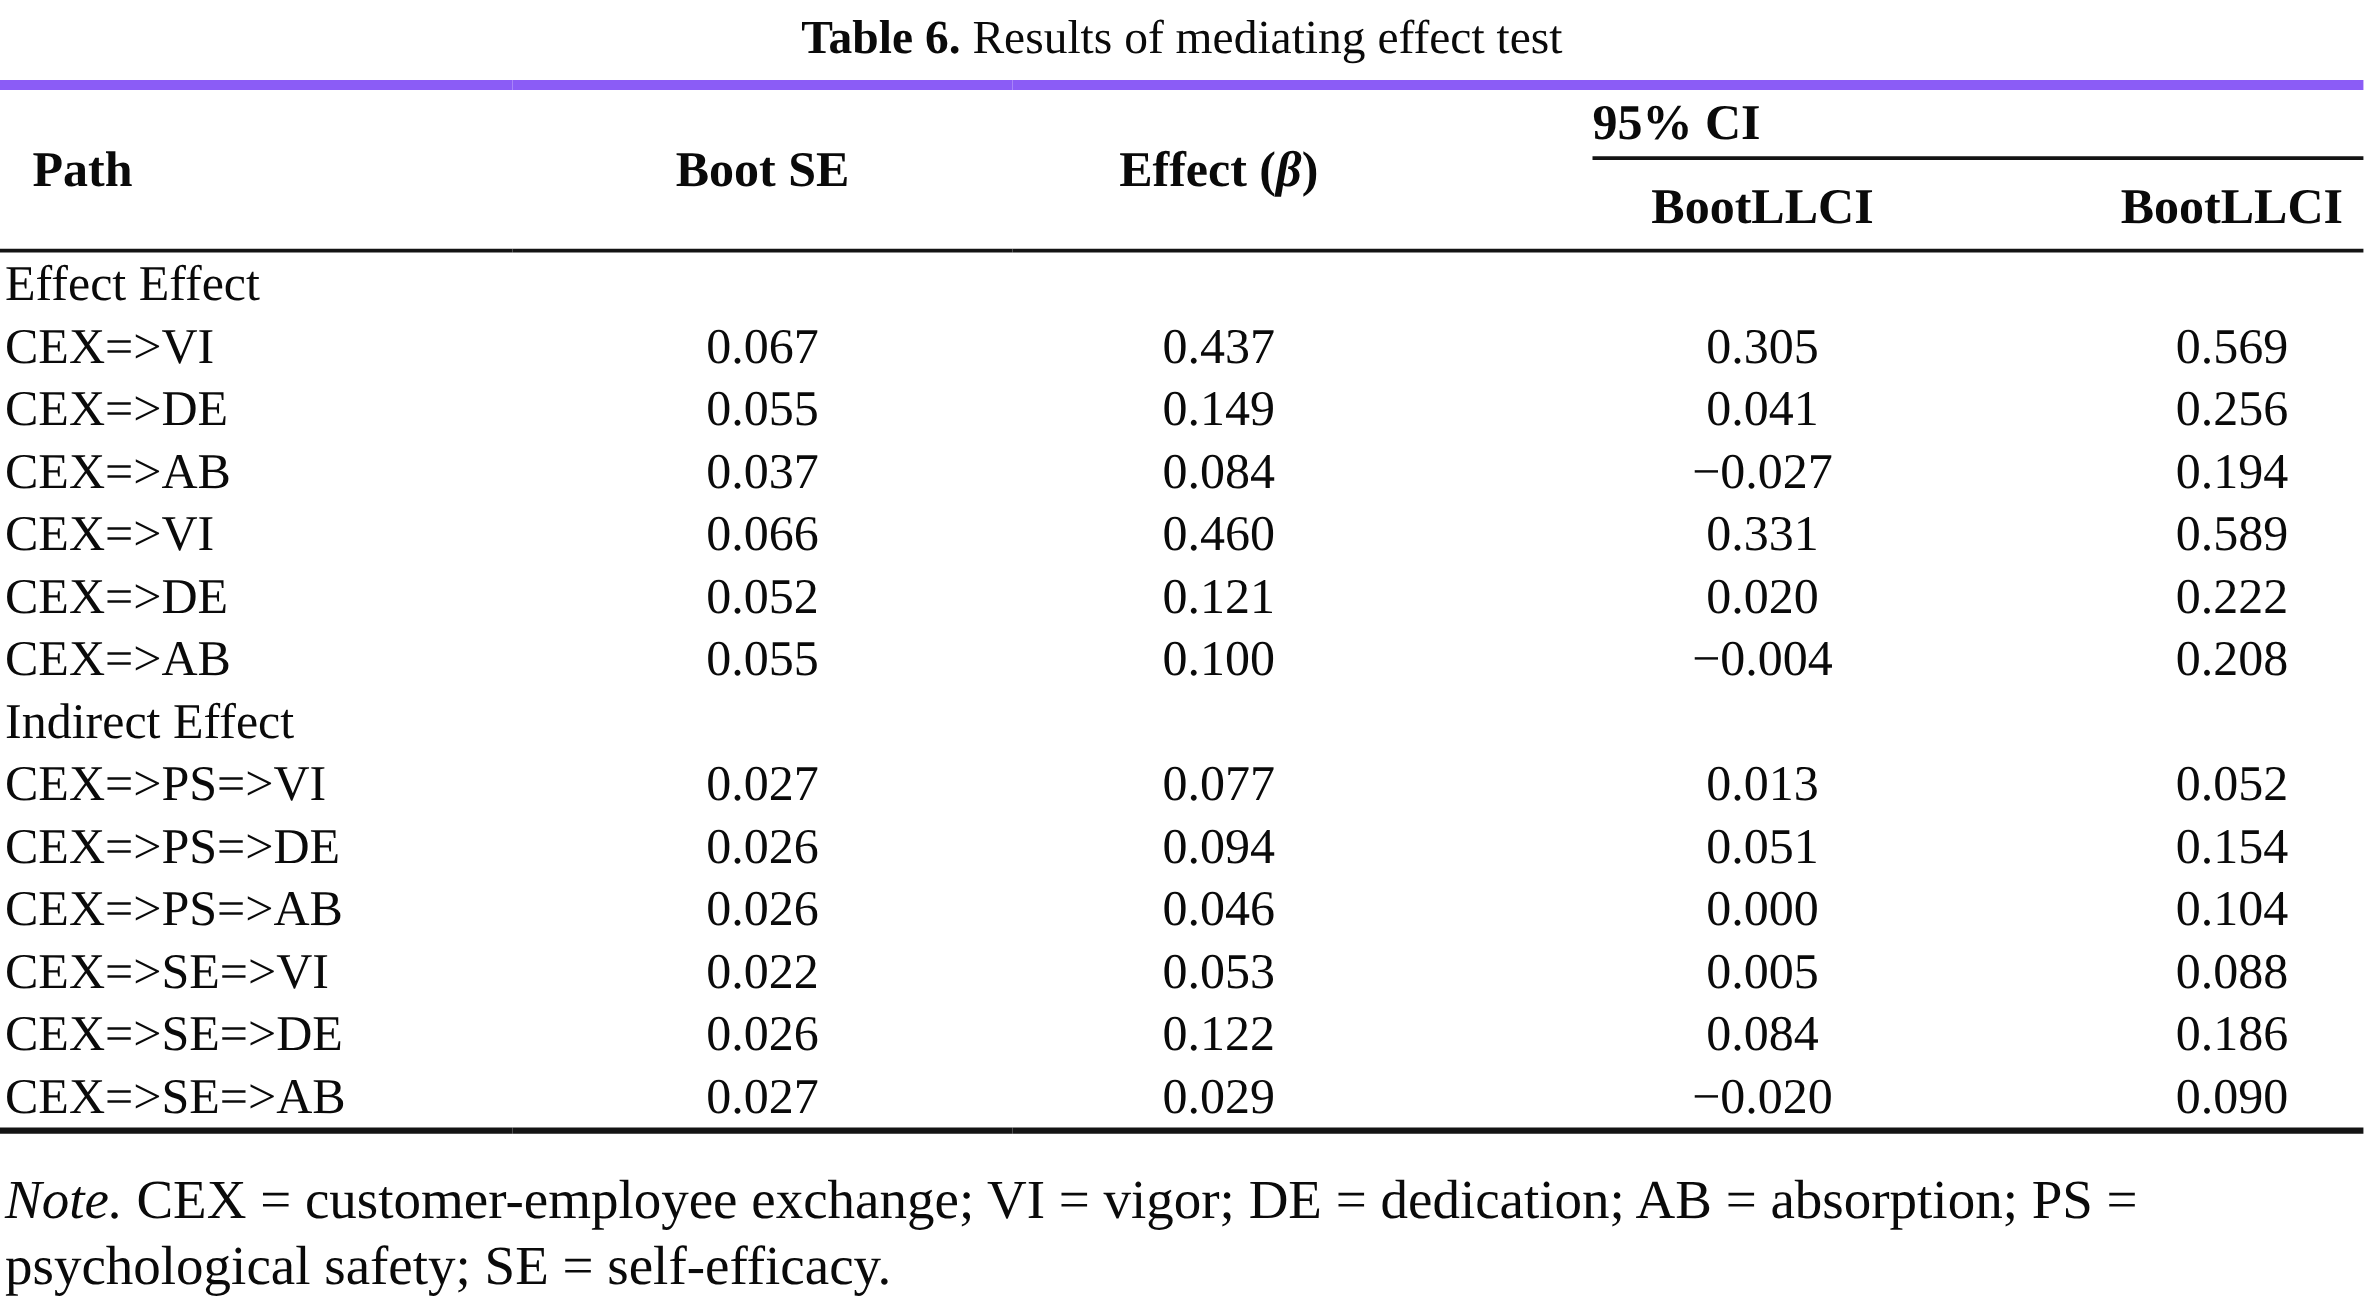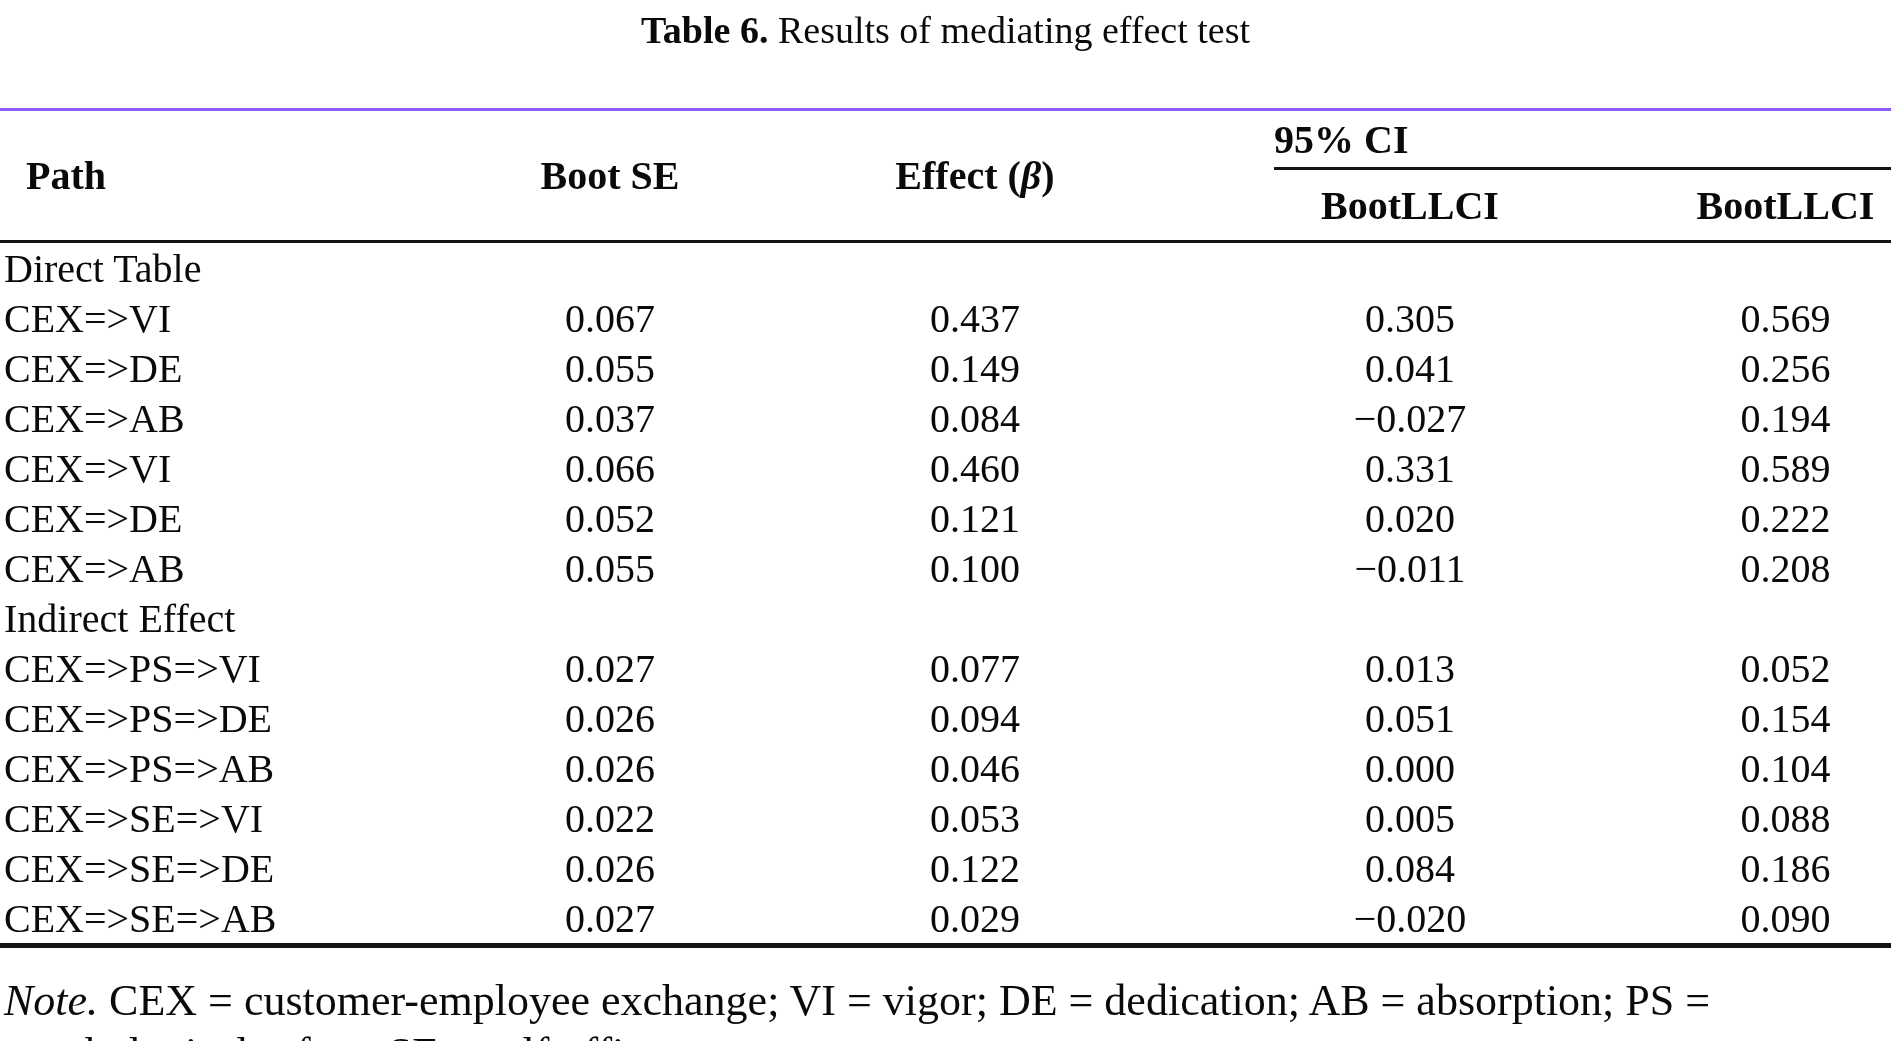--- a/index.html
+++ b/index.html
@@ -26,23 +26,22 @@
     white-space: nowrap;
   }
   .table-title .title-label {
     font-weight: bold;
   }
   
   table.results {
     width: 1891px;
     border-collapse: collapse;
     table-layout: fixed;
-    border-top: 3px solid #8b5cf6;
+    border-top: 8px solid #8b5cf6;
     border-bottom: 5px solid #141414;
-    margin-top: 44px;
   }
   col.c-path   { width: 410px; }
   col.c-bootse { width: 400px; }
   col.c-effect { width: 330px; }
   col.c-llci   { width: 540px; }
   col.c-ulci   { width: 211px; }
 
   thead { border-bottom: 3px solid #141414; }
   th {
     font-weight: bold;
@@ -119,21 +118,21 @@
         </th>
       </tr>
       <tr class="head-sub">
         <th class="num">BootLLCI</th>
         <th class="num">BootLLCI</th>
       </tr>
     </thead>
     <tbody>
 
       <tr>
-        <td class="path" colspan="5">Direct Table</td>
+        <td class="path" colspan="5">Effect Effect</td>
       </tr>
       <tr>
         <td class="path">CEX=&gt;VI</td>
         <td class="num">0.067</td>
         <td class="num">0.437</td>
         <td class="num">0.305</td>
         <td class="num">0.569</td>
       </tr>
       <tr>
         <td class="path">CEX=&gt;DE</td>
@@ -160,21 +159,21 @@
         <td class="path">CEX=&gt;DE</td>
         <td class="num">0.052</td>
         <td class="num">0.121</td>
         <td class="num">0.020</td>
         <td class="num">0.222</td>
       </tr>
       <tr>
         <td class="path">CEX=&gt;AB</td>
         <td class="num">0.055</td>
         <td class="num">0.100</td>
-        <td class="num">−0.011</td>
+        <td class="num">−0.004</td>
         <td class="num">0.208</td>
       </tr>
 
       <tr>
         <td class="path" colspan="5">Indirect Effect</td>
       </tr>
       <tr>
         <td class="path">CEX=&gt;PS=&gt;VI</td>
         <td class="num">0.027</td>
         <td class="num">0.077</td>

